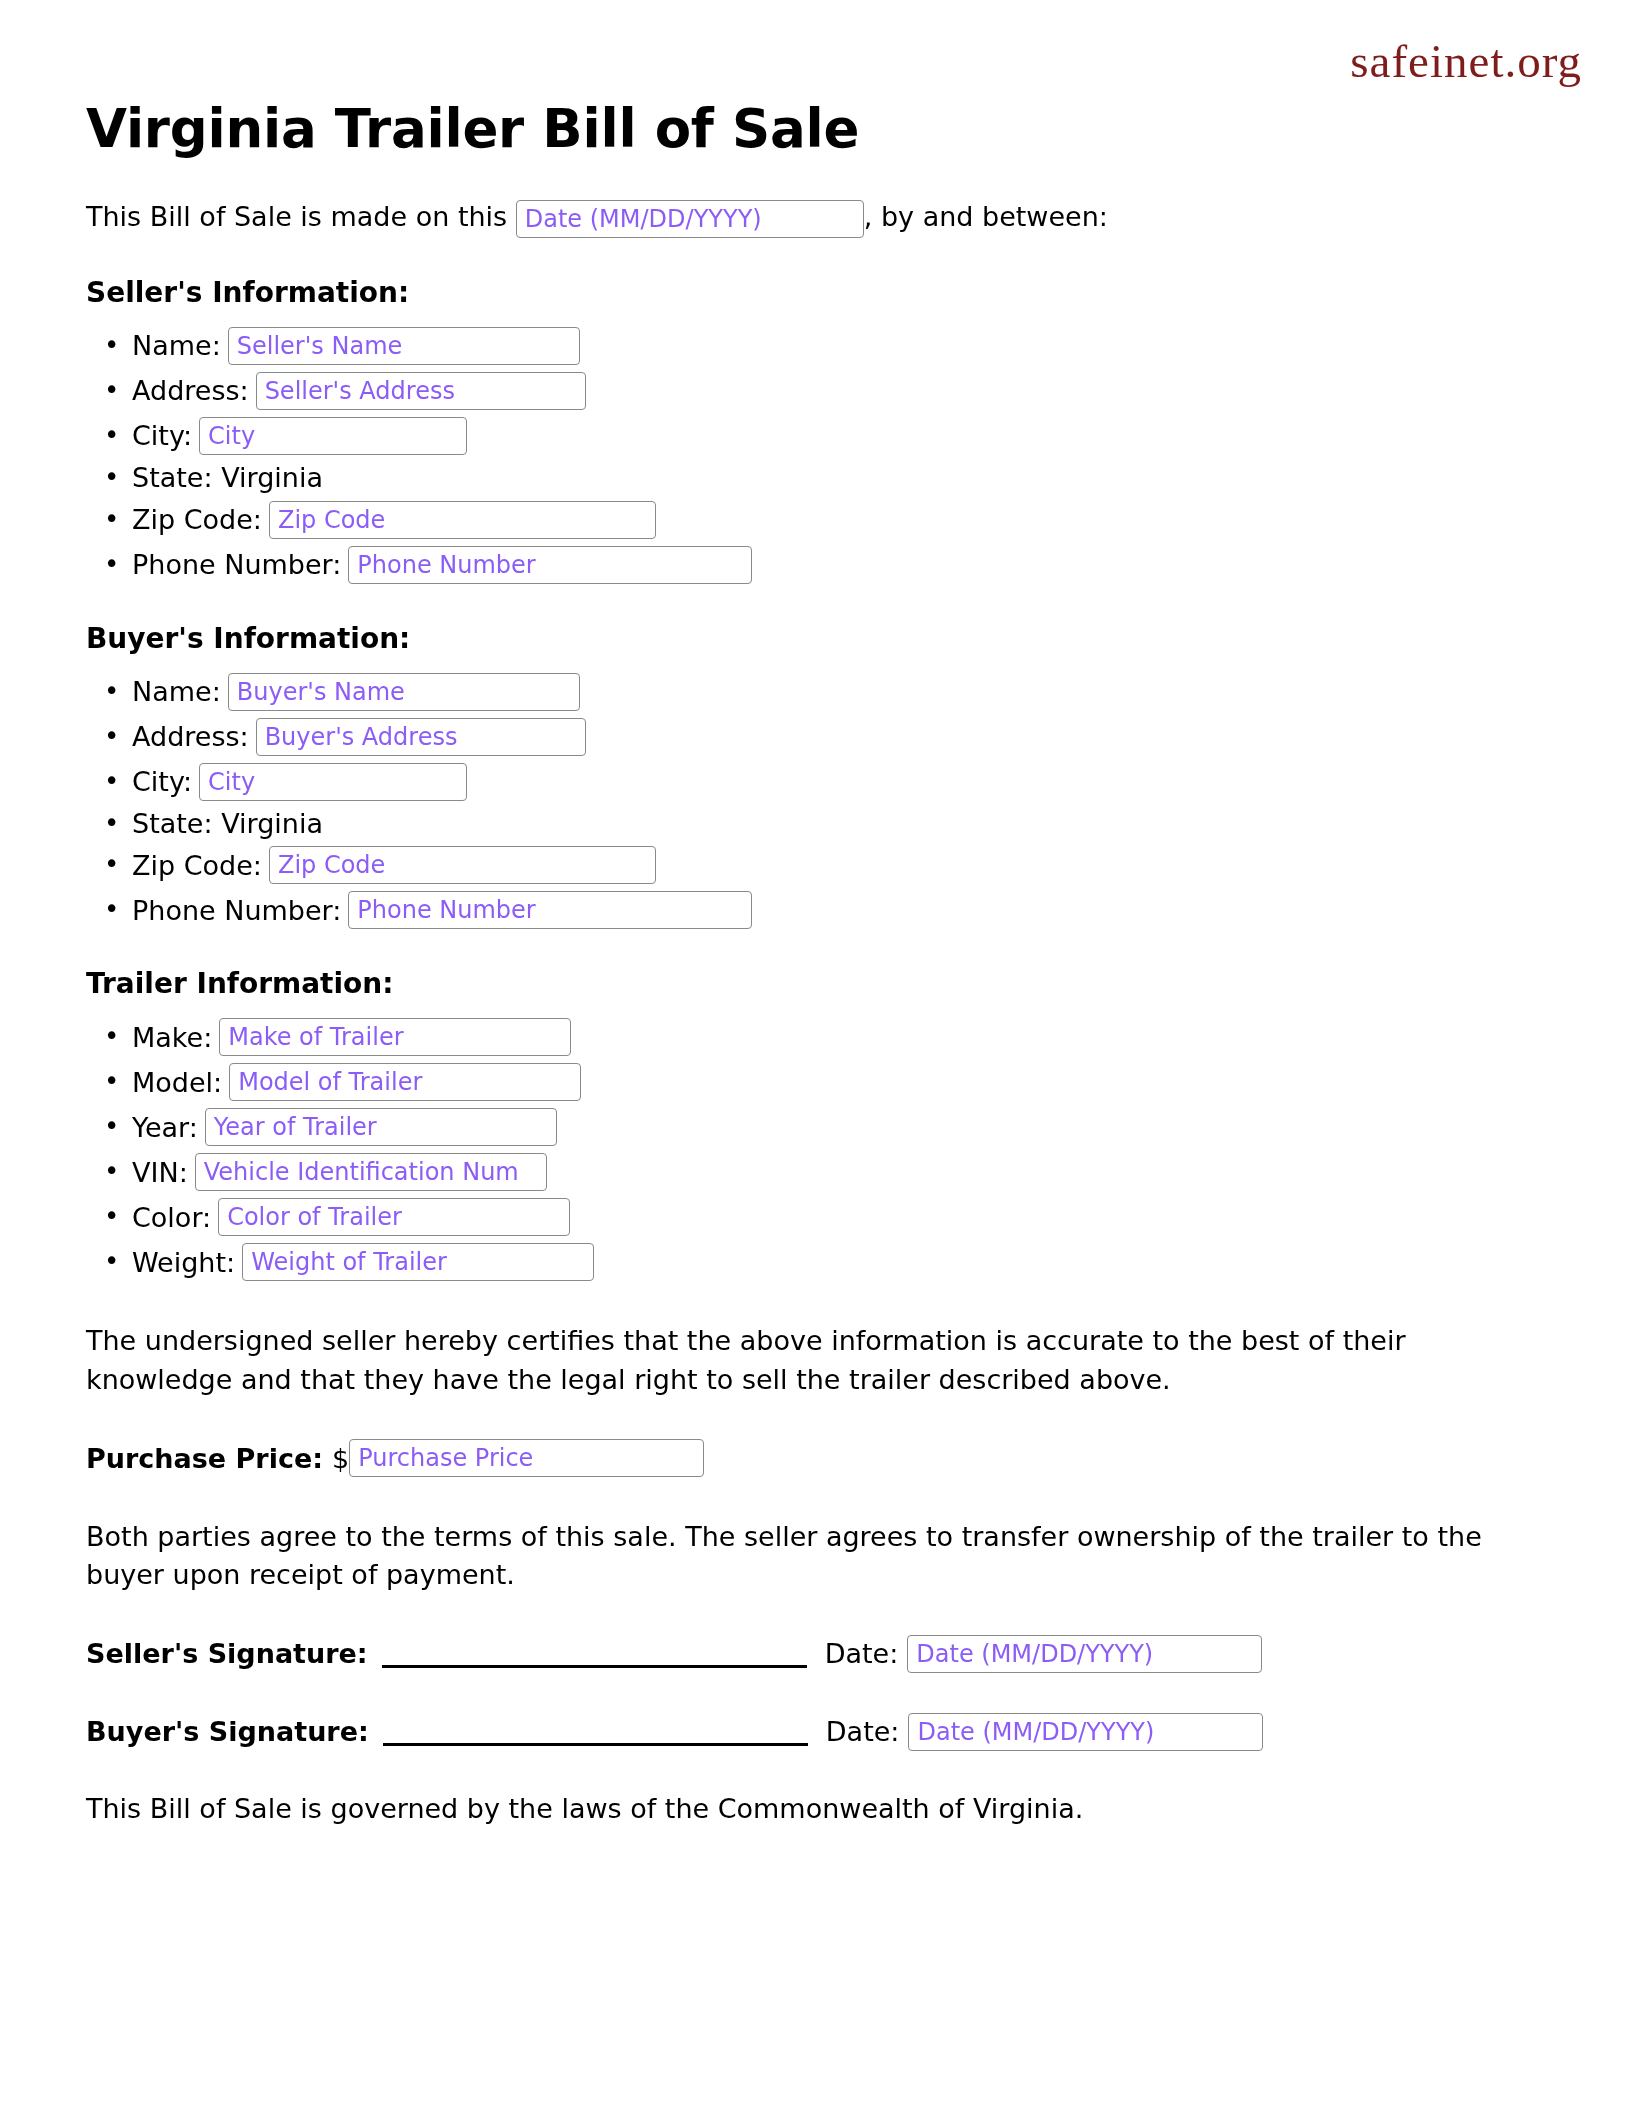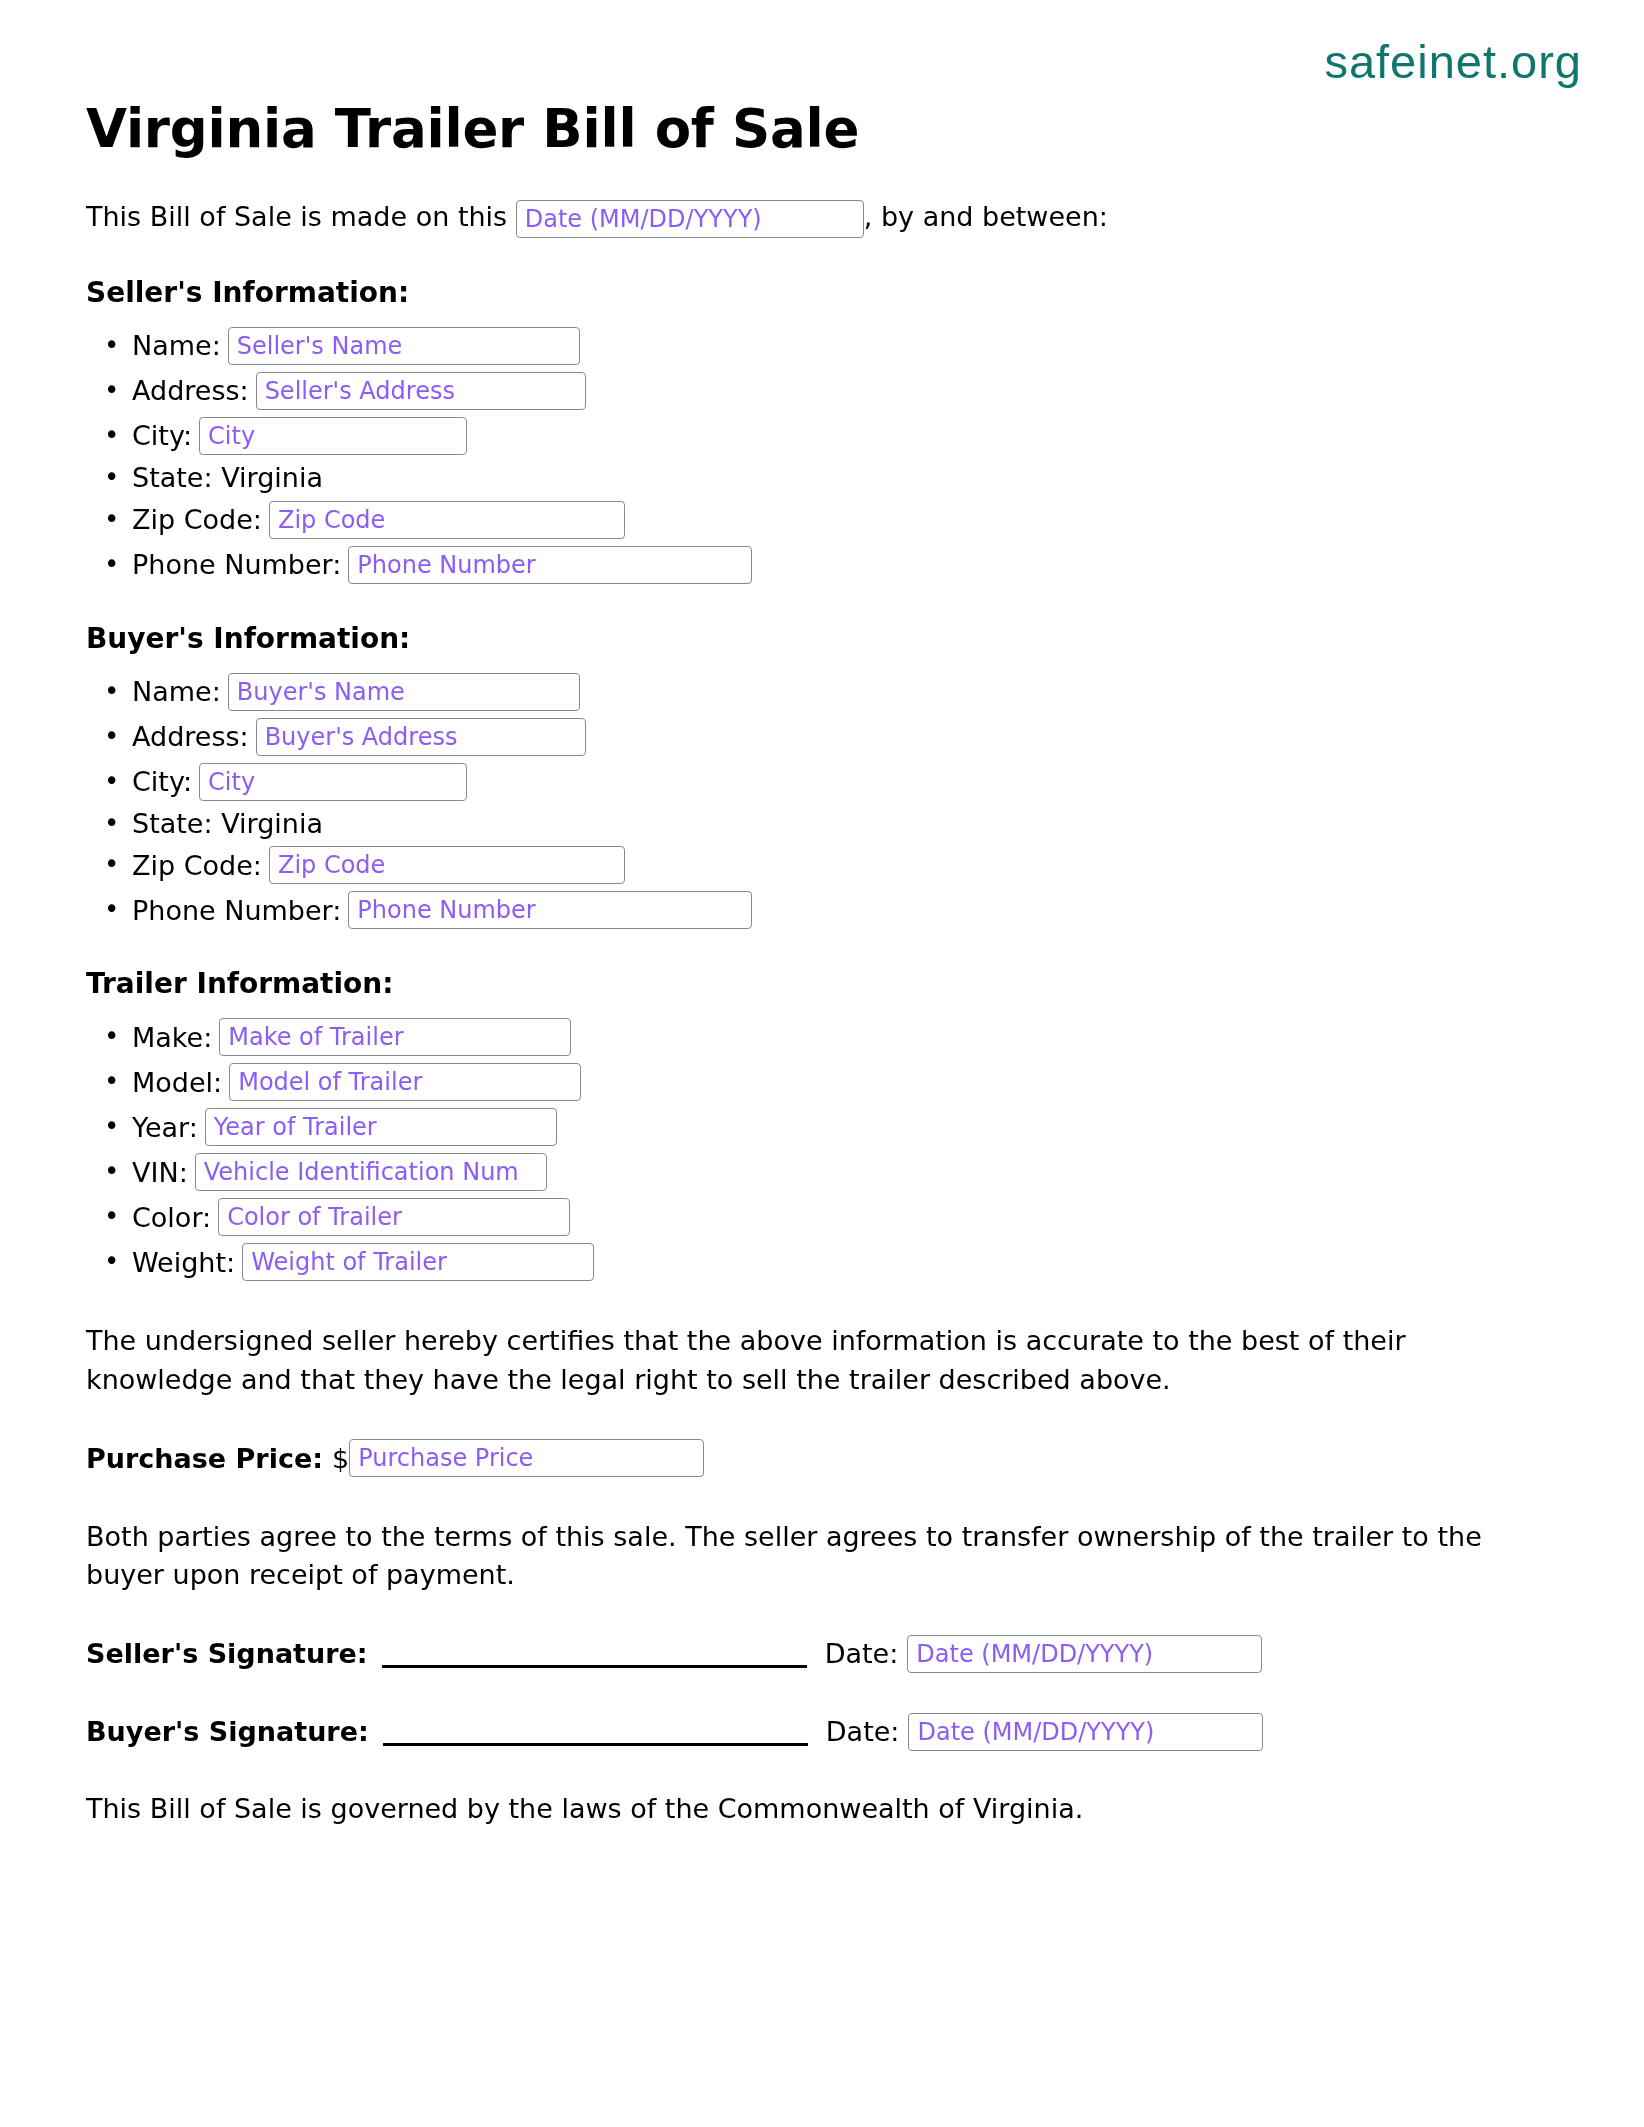--- a/index.html
+++ b/index.html
@@ -20,24 +20,24 @@
     min-height: 2127px;
     box-sizing: border-box;
     padding: 38px 60px 60px 86px;
   }
 
   
   .watermark {
     position: absolute;
     top: 38px;
     right: 62px;
-    font-family: Liberation Sans, sans-serif;
+    font-family: Liberation Serif, serif;
     font-size: 47px;
     letter-spacing: 1px;
-    color: #0f766e;
+    color: #7f1d1d;
     line-height: 1;
     white-space: nowrap;
   }
 
   h1.doc-title {
     font-family: "DejaVu Sans", sans-serif;
     font-weight: bold;
     font-size: 53px;
     line-height: 1.08;
     margin: 62px 0 0 0;
@@ -99,21 +99,21 @@
     height: 38px;
     line-height: 28px;
     overflow: hidden;
     white-space: nowrap;
     vertical-align: middle;
   }
   .tinput.w-date        { width: 348px; }
   .tinput.w-name        { width: 352px; }
   .tinput.w-address     { width: 330px; }
   .tinput.w-city        { width: 268px; }
-  .tinput.w-zip         { width: 356px; }
+  .tinput.w-zip         { width: 387px; }
   .tinput.w-phone       { width: 404px; }
   .tinput.w-make        { width: 352px; }
   .tinput.w-model       { width: 352px; }
   .tinput.w-year        { width: 352px; }
   .tinput.w-vin         { width: 352px; }
   .tinput.w-color       { width: 352px; }
   .tinput.w-weight      { width: 352px; }
   .tinput.w-price       { width: 355px; }
   .tinput.w-payment     { width: 348px; }
   .tinput.w-sigdate     { width: 355px; }

